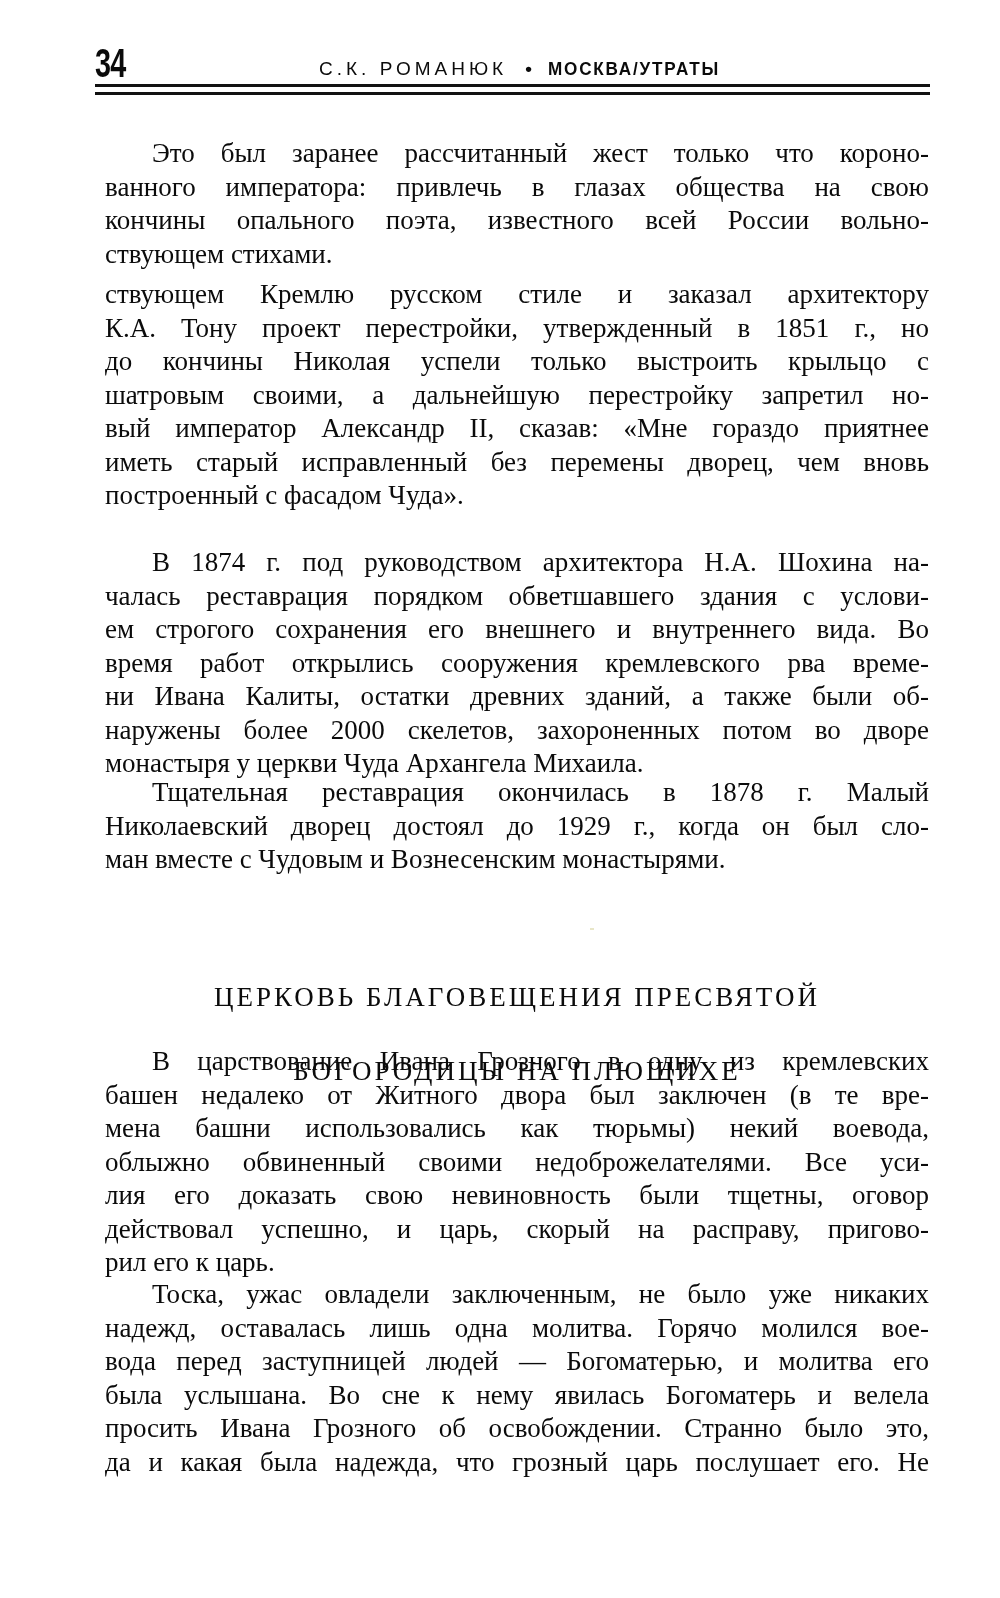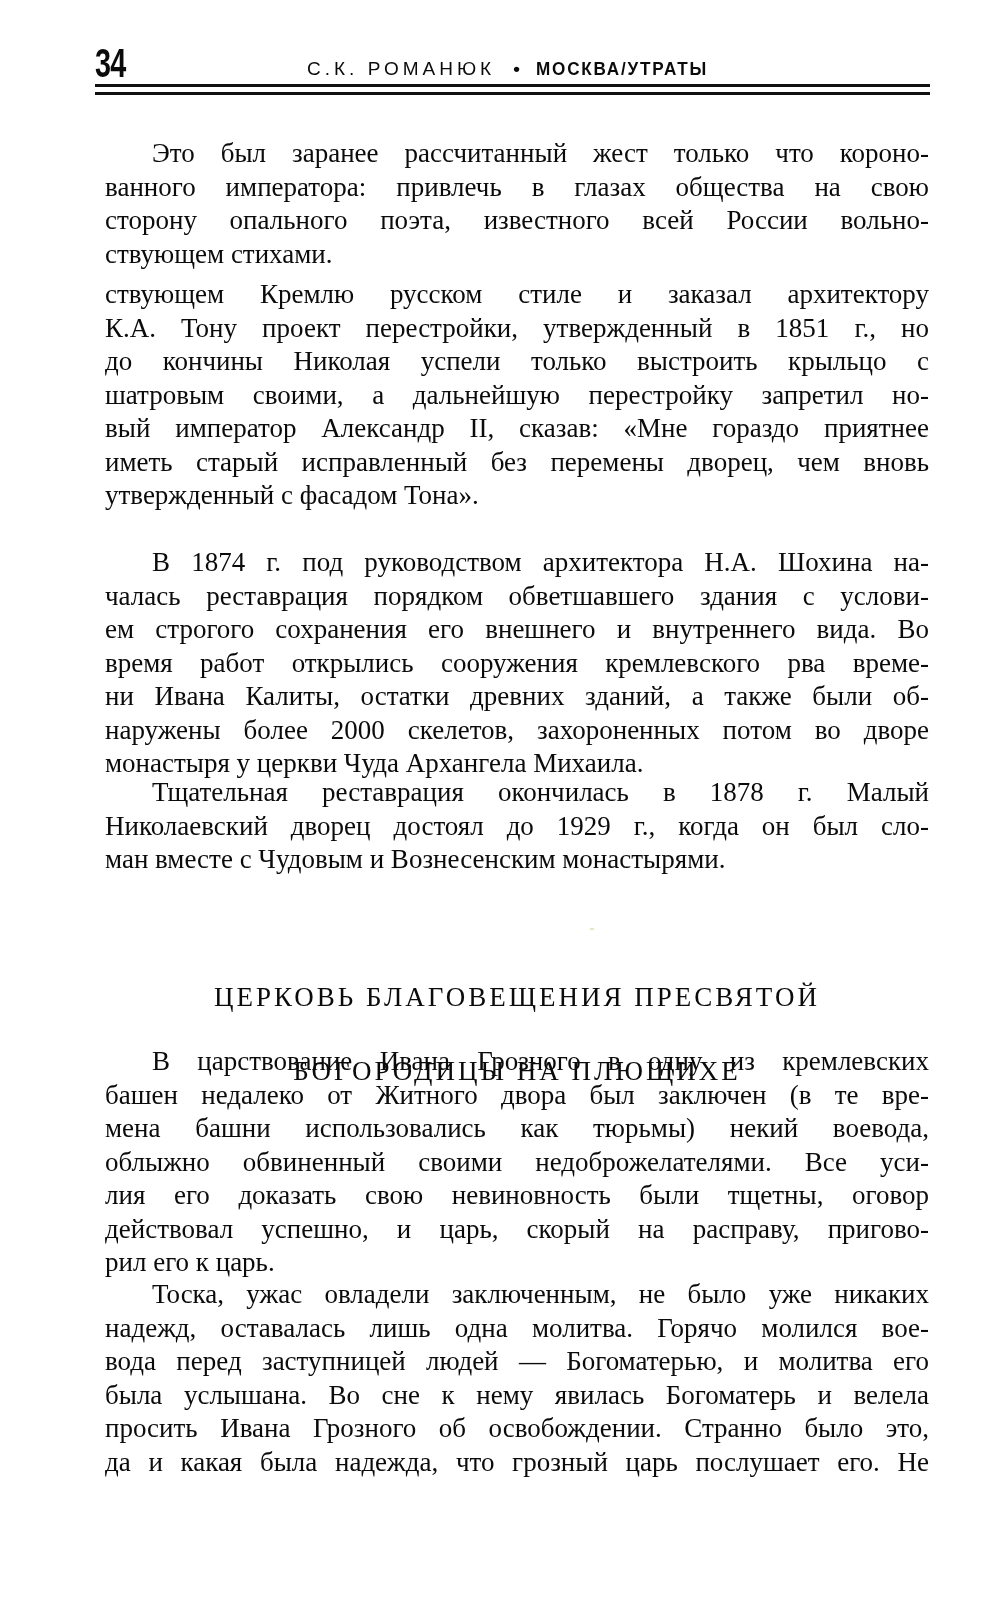--- a/index.html
+++ b/index.html
@@ -43,20 +43,21 @@
       position: absolute;
       left: 212px;
       top: 16px;
       font-family: "Liberation Sans", sans-serif;
       font-size: 19px;
       line-height: 26px;
       white-space: nowrap;
     }
     .running-head .author {
       letter-spacing: 4px;
+      margin-left: 12px;
     }
     .running-head .bullet {
       display: inline-block;
       margin: 0 16px 0 18px;
       font-weight: bold;
     }
     .running-head .book-title {
       font-weight: bold;
       letter-spacing: 2px;
       display: inline-block;
@@ -125,32 +126,32 @@
     <div class="running-head">
       <span class="author">С.К. РОМАНЮК</span><span class="bullet">•</span><span class="book-title">МОСКВА/УТРАТЫ</span>
     </div>
   </div>
   <div class="rule top"></div>
   <div class="rule bottom"></div>
 
   <div class="text" style="top:114px;margin-top:23px;">
     <span class="line indent">Это был заранее рассчитанный жест только что короно-</span>
     <span class="line">ванного императора: привлечь в глазах общества на свою</span>
-    <span class="line">сторону опального поэта, известного всей России вольно-</span>
+    <span class="line">кончины опального поэта, известного всей России вольно-</span>
     <span class="line last">ствующем стихами.</span>
   </div>
 
   <div class="text" style="top:278px;">
     <span class="line">ствующем Кремлю русском стиле и заказал архитектору</span>
     <span class="line">К.А. Тону проект перестройки, утвержденный в 1851 г., но</span>
     <span class="line">до кончины Николая успели только выстроить крыльцо с</span>
     <span class="line">шатровым своими, а дальнейшую перестройку запретил но-</span>
     <span class="line">вый император Александр II, сказав: «Мне гораздо приятнее</span>
     <span class="line">иметь старый исправленный без перемены дворец, чем вновь</span>
-    <span class="line last">утвержденный с фасадом Тона».</span>
+    <span class="line last">построенный с фасадом Чуда».</span>
   </div>
 
   <div class="text" style="top:546px;">
     <span class="line indent">В 1874 г. под руководством архитектора Н.А. Шохина на-</span>
     <span class="line">чалась реставрация порядком обветшавшего здания с услови-</span>
     <span class="line">ем строгого сохранения его внешнего и внутреннего вида. Во</span>
     <span class="line">время работ открылись сооружения кремлевского рва време-</span>
     <span class="line">ни Ивана Калиты, остатки древних зданий, а также были об-</span>
     <span class="line">наружены более 2000 скелетов, захороненных потом во дворе</span>
     <span class="line last">монастыря у церкви Чуда Архангела Михаила.</span>

